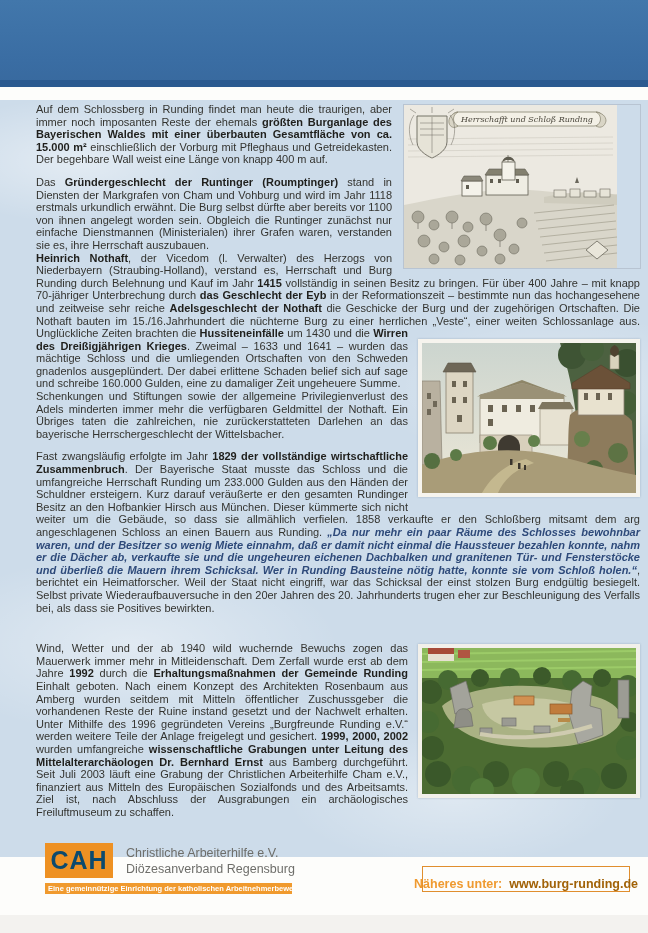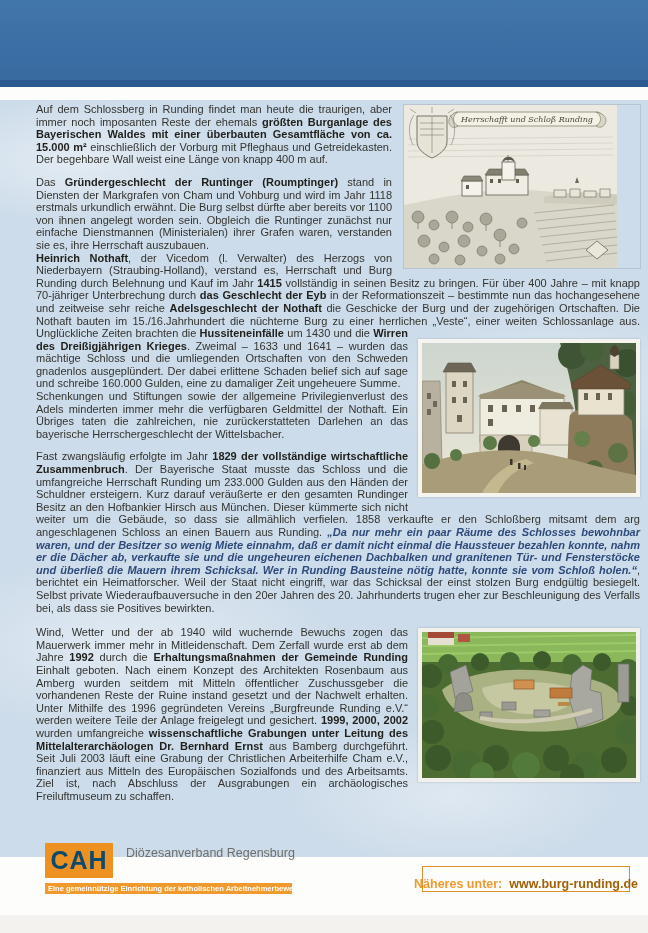--- a/index.html
+++ b/index.html
@@ -16,21 +16,21 @@
            padding:3px 8px 0 36px;overflow:hidden;
            background:
              radial-gradient(ellipse 220px 90px at 12% 8%,rgba(255,255,255,.45),rgba(255,255,255,0) 70%),
              radial-gradient(ellipse 260px 110px at 85% 38%,rgba(255,255,255,.35),rgba(255,255,255,0) 70%),
              radial-gradient(ellipse 300px 130px at 20% 72%,rgba(255,255,255,.4),rgba(255,255,255,0) 70%),
              radial-gradient(ellipse 240px 100px at 70% 92%,rgba(255,255,255,.35),rgba(255,255,255,0) 70%),
              #cddcea;}
   .para{margin:0 0 10px 0;font-size:11px;line-height:12.6px;color:#33332f;
         text-align:justify;hyphens:auto;}
   .para.nogap{margin-bottom:0;}
-  .para.gap-lg{margin-bottom:12px;}
+  .para.gap-lg{margin-bottom:28px;}
   .b{font-weight:700;color:#1f1f1c;}
   .bi{font-weight:700;font-style:italic;color:#2e4a7a;}
   .pic{margin:0;}
   .pic svg{display:block;}
   .engraving{float:right;width:236px;height:163px;margin:2px 0 8px 12px;
              box-shadow:0 0 0 1px #b8c4d2;}
   .float-spacer{float:right;width:0;height:87px;}
   .painting{float:right;clear:right;width:214px;height:150px;margin:0 0 8px 10px;
             border:4px solid #f6f4ee;box-shadow:0 0 2px rgba(60,80,110,.3);}
   .aerial{float:right;width:214px;height:146px;margin:2px 0 8px 10px;
@@ -295,20 +295,21 @@
     </figure>
 
     <p class="para"><span>Wind, Wetter und der ab 1940 wild wuchernde Bewuchs zogen das Mauerwerk immer mehr in Mitleidenschaft. Dem Zerfall wurde erst ab dem Jahre </span><span class="b">1992</span><span> durch die </span><span class="b">Erhaltungsmaßnahmen der Gemeinde Runding</span><span> Einhalt geboten. Nach einem Konzept des Architekten Rosenbaum aus Amberg wurden seitdem mit Mitteln öffentlicher Zuschussgeber die vorhandenen Reste der Ruine instand gesetzt und der Nachwelt erhalten. Unter Mithilfe des 1996 gegründeten Vereins „Burgfreunde Runding e.V.“ werden weitere Teile der Anlage freigelegt und gesichert. </span><span class="b">1999, 2000, 2002</span><span> wurden umfangreiche </span><span class="b">wissenschaftliche Grabungen unter Leitung des Mittelalterarchäologen Dr. Bernhard Ernst</span><span> aus Bamberg durchgeführt. Seit Juli 2003 läuft eine Grabung der Christlichen Arbeiterhilfe Cham e.V., finanziert aus Mitteln des Europäischen Sozialfonds und des Arbeitsamts. Ziel ist, nach Abschluss der Ausgrabungen ein archäologisches Freiluftmuseum zu schaffen.</span></p>
   </main>
 
   <footer>
     <div class="cah-logo">
       <span>CAH</span>
     </div>
     <div class="cah-org">
+      <div>Christliche Arbeiterhilfe e.V.</div>
       <div>Diözesanverband Regensburg</div>
     </div>
     <div class="cah-strip">Eine gemeinnützige Einrichtung der katholischen Arbeitnehmerbewegung KAB</div>
     <div class="more-box">
       <span>Näheres unter:</span>
       <span class="url">www.burg-runding.de</span>
     </div>
   </footer>
 
   <div class="bottom-strip"></div>

